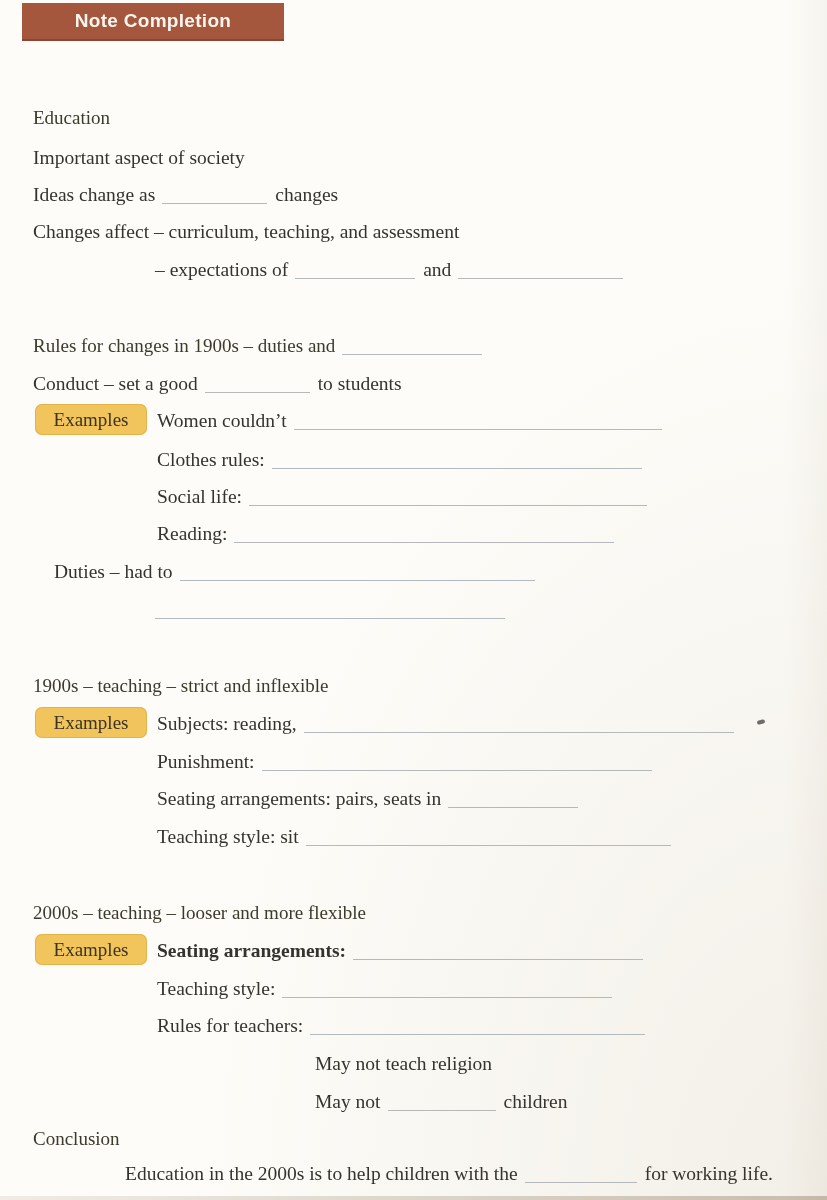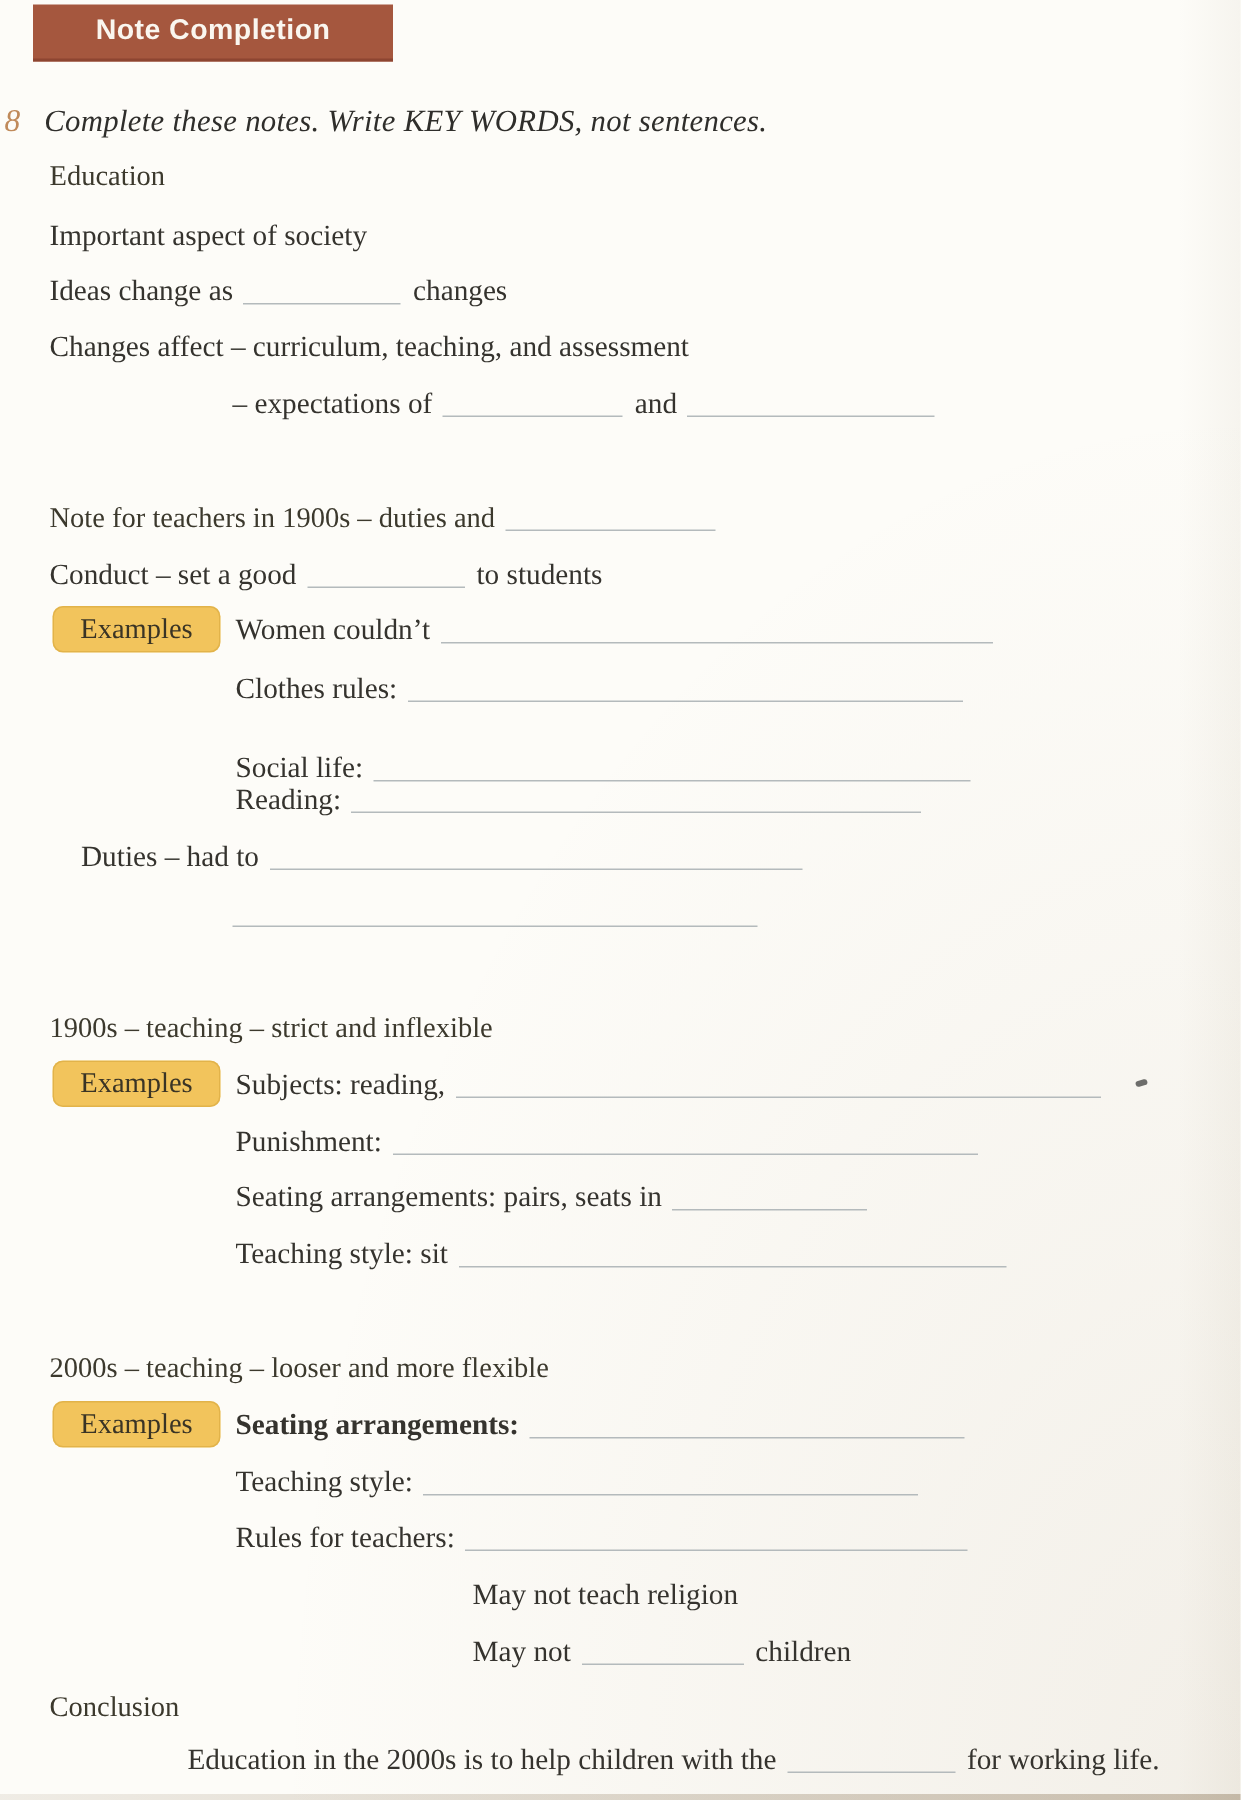--- a/index.html
+++ b/index.html
@@ -14,21 +14,21 @@
     position:absolute;inset:0;
     background:
       radial-gradient(ellipse at 100% 100%, rgba(150,125,90,0.10), rgba(150,125,90,0) 55%),
       linear-gradient(to right,#fdfcf8 95%, #f6f4ee 100%);
   }
   .page::after{ 
     content:"";position:absolute;left:0;right:0;bottom:0;height:4px;
     background:linear-gradient(to right, rgba(120,95,60,0.10), rgba(120,95,60,0.35));
   }
   .badge{
-    position:absolute;left:22px;top:3px;width:240px;height:36px;
+    position:absolute;left:22px;top:3px;width:262px;height:36px;
     background:#a5573e;
     border-bottom:2px solid #8d4531;
     color:#faf6ef;
     font-family:"Liberation Sans","DejaVu Sans",sans-serif;
     font-weight:bold;font-size:19px;letter-spacing:0.3px;
     display:flex;align-items:center;justify-content:center;
   }
   .row{
     position:absolute;white-space:nowrap;
     font-size:19.5px;color:#35332e;line-height:26px;
@@ -58,57 +58,54 @@
     background:#6d6d6b;transform:rotate(-15deg);
   }
 </style>
 </head>
 <body>
 
 <div class="page">
 
   <div class="badge">Note Completion</div>
 
-  <div class="row" style="left:3px;top:67px;">
-    <span class="qnum">8</span><span class="instr">Complete these notes. Write KEY WORDS, not sentences.</span>
-  </div>
 
   <div class="row heading" style="left:33px;top:105px;">Education</div>
 
   <div class="row" style="left:33px;top:182px;">
     <span>Ideas change as</span><span class="blank" style="width:105px;"></span><span>changes</span>
   </div>
 
   <div class="row" style="left:33px;top:145px;">Important aspect of society</div>
 
   <div class="row" style="left:33px;top:219px;">Changes affect – curriculum, teaching, and assessment</div>
 
   <div class="row" style="left:155px;top:257px;">
     <span>– expectations of</span><span class="blank" style="width:120px;"></span><span>and</span><span class="blank" style="width:165px;"></span>
   </div>
 
   <div class="row heading" style="left:33px;top:333px;">
-    <span>Note for teachers in 1900s – duties and</span><span class="blank" style="width:140px;"></span>
+    <span>Rules for changes in 1900s – duties and</span><span class="blank" style="width:140px;"></span>
   </div>
 
   <div class="row" style="left:33px;top:371px;">
     <span>Conduct – set a good</span><span class="blank" style="width:105px;"></span><span>to students</span>
   </div>
 
   <div class="examples" style="left:35px;top:404px;">Examples</div>
 
   <div class="row" style="left:157px;top:408px;">
     <span>Women couldn’t</span><span class="blank" style="width:368px;"></span>
   </div>
 
   <div class="row" style="left:157px;top:447px;">
     <span>Clothes rules:</span><span class="blank" style="width:370px;"></span>
   </div>
 
-  <div class="row" style="left:157px;top:500px;">
+  <div class="row" style="left:157px;top:484px;">
     <span>Social life:</span><span class="blank" style="width:398px;"></span>
   </div>
 
   <div class="row" style="left:157px;top:521px;">
     <span>Reading:</span><span class="blank" style="width:380px;"></span>
   </div>
 
   <div class="row" style="left:33px;top:559px;margin-left:21px;">
     <span>Duties – had to</span><span class="blank" style="width:355px;"></span>
   </div>

